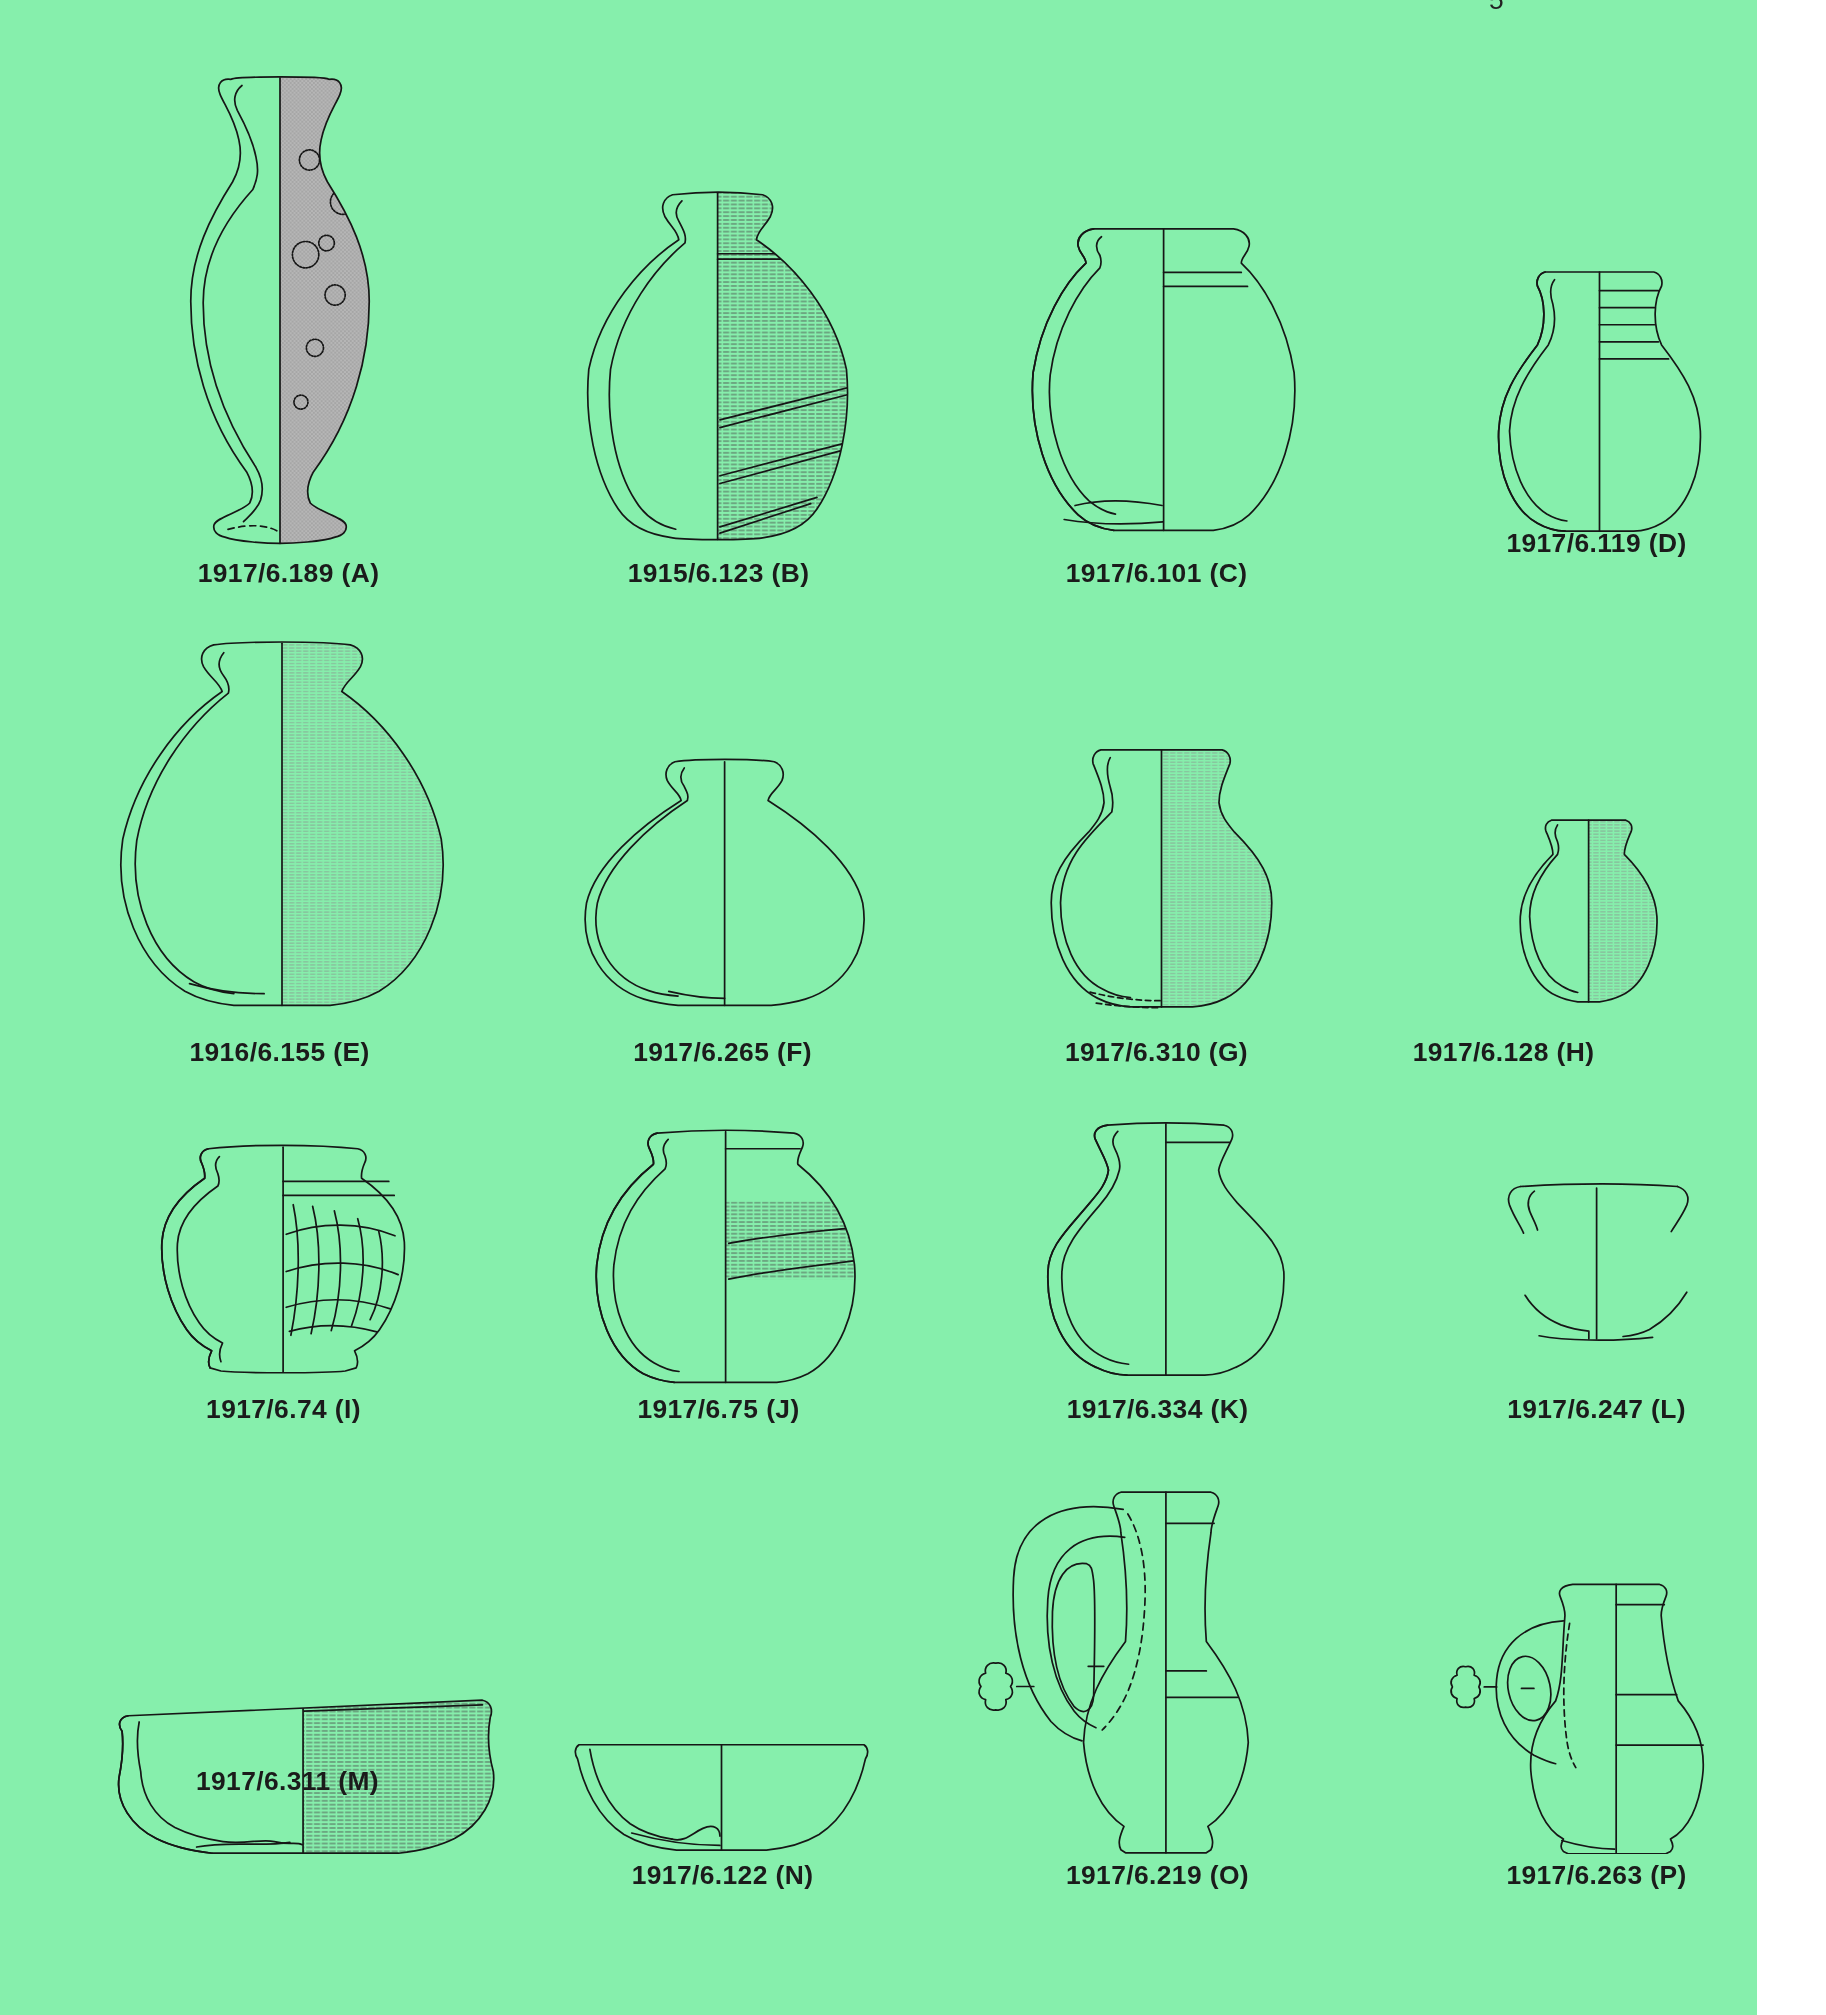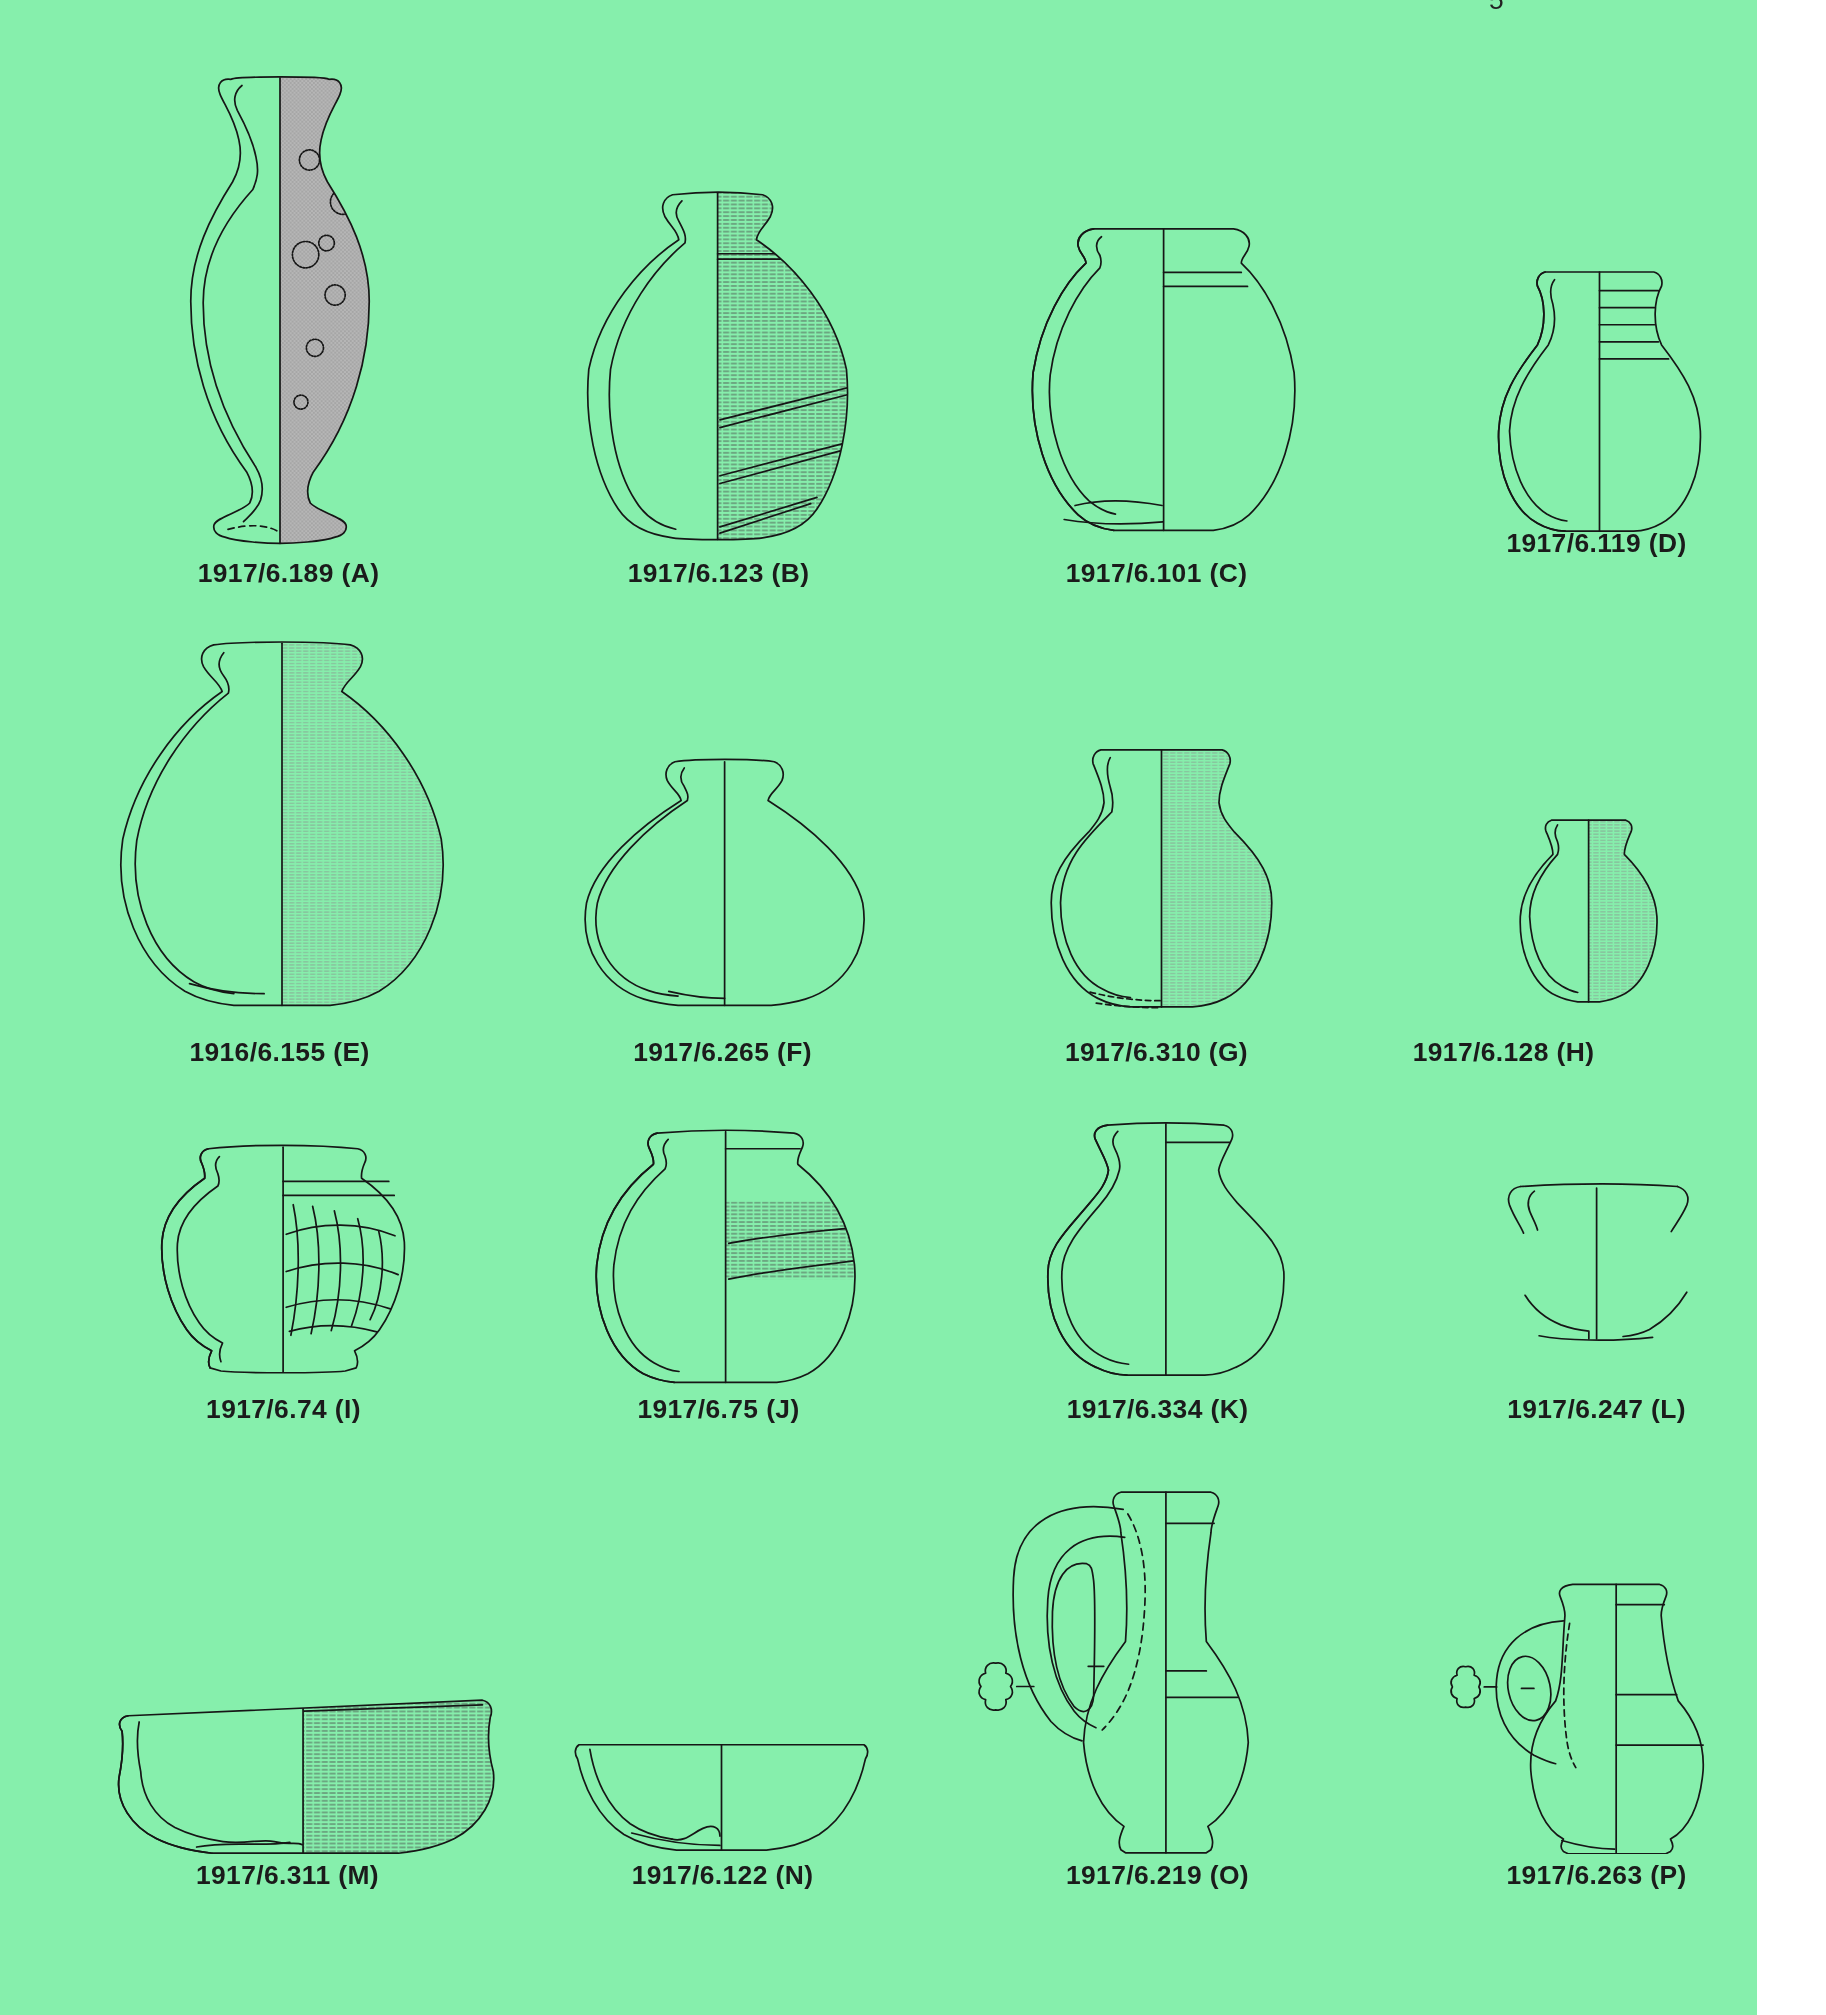--- a/index.html
+++ b/index.html
@@ -289,33 +289,33 @@
     <path d="M48,140 L64,140" stroke-width="2"></path>
     <path d="M218,34 L280,34" stroke-width="2"></path>
     <path d="M218,150 L296,150" stroke-width="2"></path>
     <path d="M218,215 L330,215" stroke-width="2"></path>
     <path d="M148,338 C175,346 200,349 216,349" stroke-width="2"></path>
     <line x1="218" y1="8" x2="218" y2="355" stroke-width="1.5"></line>
   </svg>
 
   
   <div class="cap" style="left:289px;top:558px">1917/6.189 (A)</div>
-  <div class="cap" style="left:719px;top:558px">1917/6.123 (B)</div>
+  <div class="cap" style="left:719px;top:558px">1915/6.123 (B)</div>
   <div class="cap" style="left:1157px;top:558px">1917/6.101 (C)</div>
   <div class="cap" style="left:1597px;top:528px">1917/6.119 (D)</div>
 
   <div class="cap" style="left:280px;top:1037px">1916/6.155 (E)</div>
   <div class="cap" style="left:723px;top:1037px">1917/6.265 (F)</div>
   <div class="cap" style="left:1157px;top:1037px">1917/6.310 (G)</div>
   <div class="cap" style="left:1504px;top:1037px">1917/6.128 (H)</div>
 
   <div class="cap" style="left:284px;top:1394px">1917/6.74 (I)</div>
   <div class="cap" style="left:719px;top:1394px">1917/6.75 (J)</div>
   <div class="cap" style="left:1158px;top:1394px">1917/6.334 (K)</div>
   <div class="cap" style="left:1597px;top:1394px">1917/6.247 (L)</div>
 
-  <div class="cap" style="left:288px;top:1860px">1917/6.311 (M)</div>
+  <div class="cap" style="left:288px;top:1766px">1917/6.311 (M)</div>
   <div class="cap" style="left:723px;top:1860px">1917/6.122 (N)</div>
   <div class="cap" style="left:1158px;top:1860px">1917/6.219 (O)</div>
   <div class="cap" style="left:1597px;top:1860px">1917/6.263 (P)</div>
 
 </div>
 
 
 </body></html>

